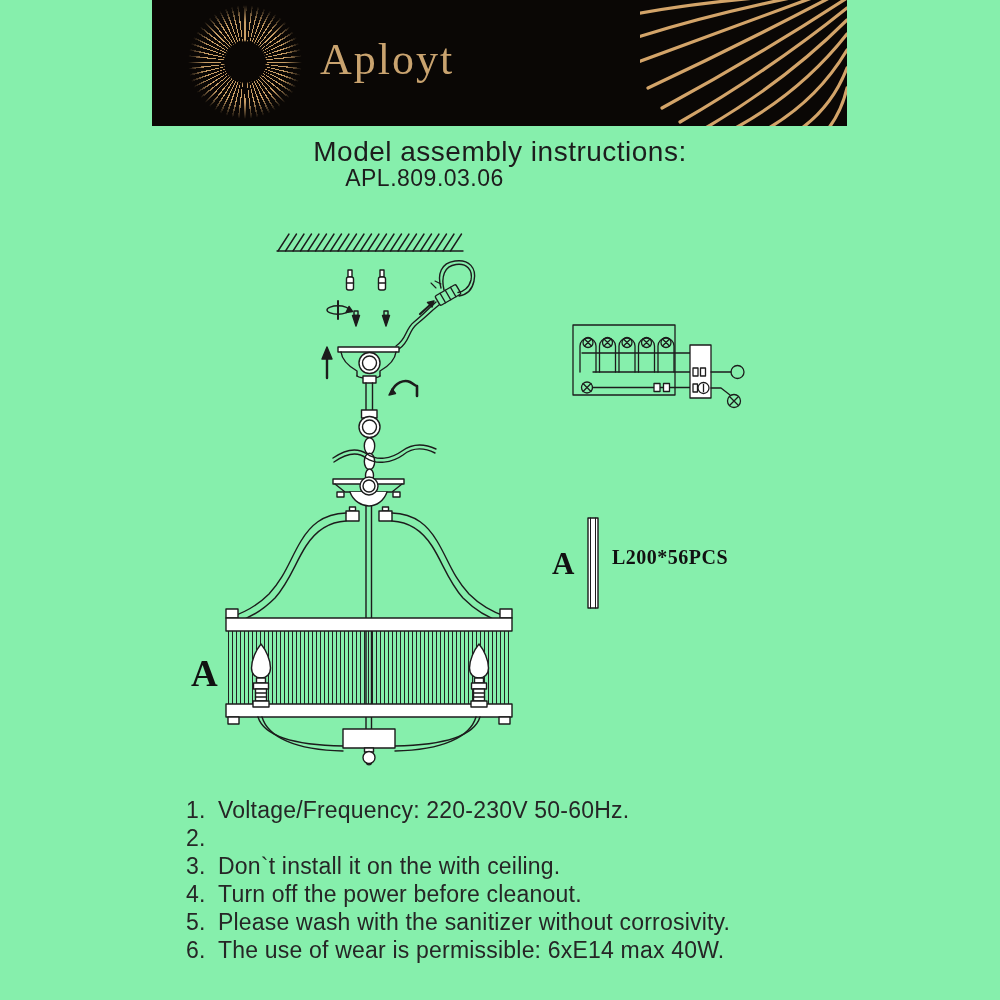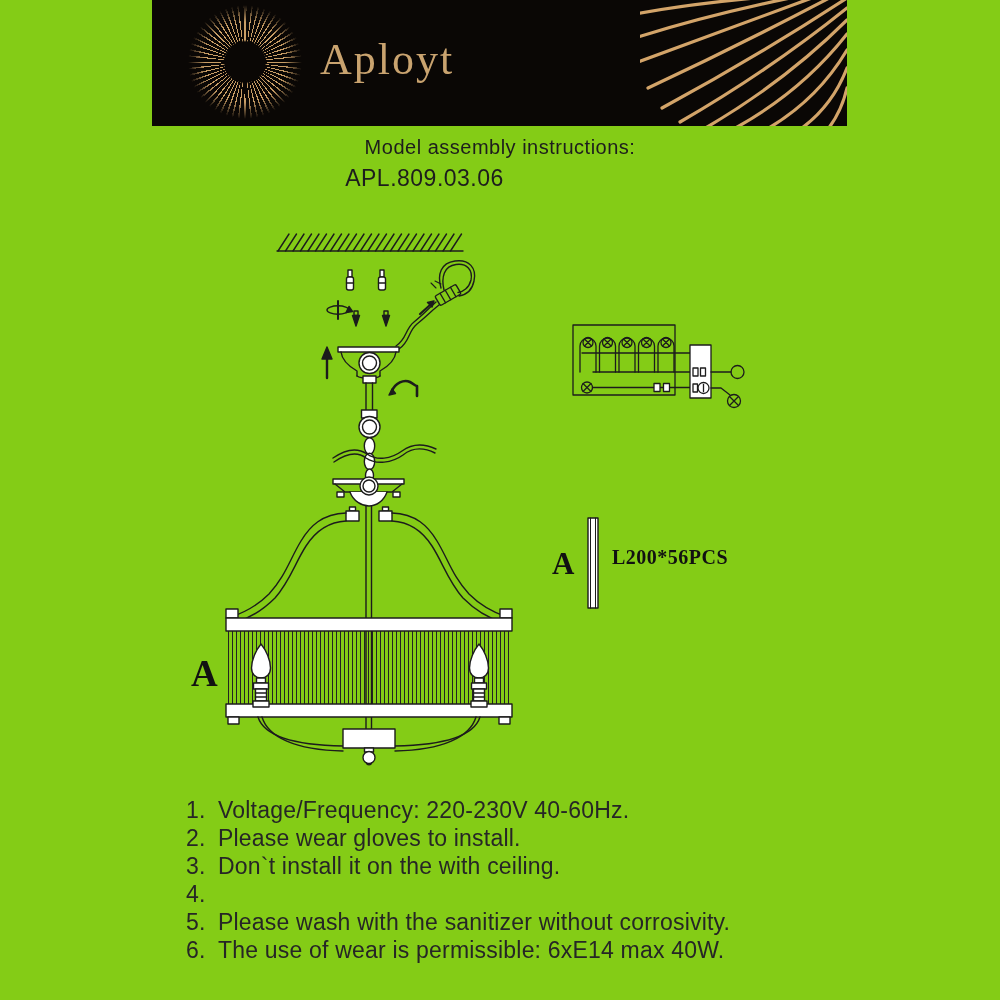--- a/index.html
+++ b/index.html
@@ -1,31 +1,31 @@
 <!DOCTYPE html>
 <html><head>
 <meta charset="utf-8">
 <style>
   html,body{margin:0;padding:0;background:#ffffff;}
-  #page{position:relative;width:1000px;height:1000px;background:#84cc16;overflow:hidden;
+  #page{position:relative;width:1000px;height:1000px;background:#86efac;overflow:hidden;
         font-family:"Liberation Sans",sans-serif;color:#1d1d1d;}
 
   
   .banner{position:absolute;left:152px;top:0;width:695px;height:126px;background:#0a0705;}
   .sunburst{position:absolute;left:33px;top:2px;width:120px;height:120px;border-radius:50%;
     background:repeating-conic-gradient(#c99e66 0deg 1.7deg,transparent 1.7deg 6.4deg);
     -webkit-mask:radial-gradient(circle,transparent 0 20px,#000 22px 40px,transparent 57px);
             mask:radial-gradient(circle,transparent 0 20px,#000 22px 40px,transparent 57px);}
   .brand{position:absolute;left:168px;top:34px;font-family:"Liberation Serif",serif;
     font-size:44px;font-weight:normal;letter-spacing:2px;color:#c9a36f;}
   .fan{position:absolute;right:0;top:0;}
 
   
   .title{position:absolute;left:0;top:136px;width:1000px;text-align:center;
-    font-size:20px;letter-spacing:.5px;color:#1d1d1d;}
+    font-size:28px;letter-spacing:.5px;color:#1d1d1d;}
   .model{position:absolute;left:0;top:165px;width:849px;text-align:center;
     font-size:23px;letter-spacing:.5px;color:#1d1d1d;}
 
   
   .drum-rods{position:absolute;left:228px;top:630px;width:282px;height:76px;
     background:repeating-linear-gradient(to right,#222 0px,#222 1.2px,transparent 1.2px,transparent 4px);}
   svg.lineart{position:absolute;left:150px;top:220px;}
   .figlabel{position:absolute;font-family:"Liberation Serif",serif;font-weight:bold;color:#111;}
   #label-a-fixture{left:191px;top:652px;font-size:37px;}
   #legend-a{left:552px;top:546px;font-size:31px;}
@@ -247,32 +247,32 @@
     </g>
   </svg>
 
   <div id="label-a-fixture" class="figlabel">A</div>
   <div id="legend-a" class="figlabel">A</div>
   <div id="legend-part" class="figlabel">L200*56PCS</div>
 
   <div class="instructions">
     <div class="row">
       <span class="num">1.</span>
-      <span>Voltage/Frequency: 220-230V 40-60Hz.</span>
+      <span>Voltage/Frequency: 220-230V 50-60Hz.</span>
     </div>
     <div class="row">
       <span class="num">2.</span>
-      <span>Please wear gloves to install.</span>
     </div>
     <div class="row">
       <span class="num">3.</span>
       <span>Don`t install it on the with ceiling.</span>
     </div>
     <div class="row">
       <span class="num">4.</span>
+      <span>Turn off the power before cleanout.</span>
     </div>
     <div class="row">
       <span class="num">5.</span>
       <span>Please wash with the sanitizer without corrosivity.</span>
     </div>
     <div class="row">
       <span class="num">6.</span>
       <span>The use of wear is permissible: 6xE14 max 40W.</span>
     </div>
   </div>

